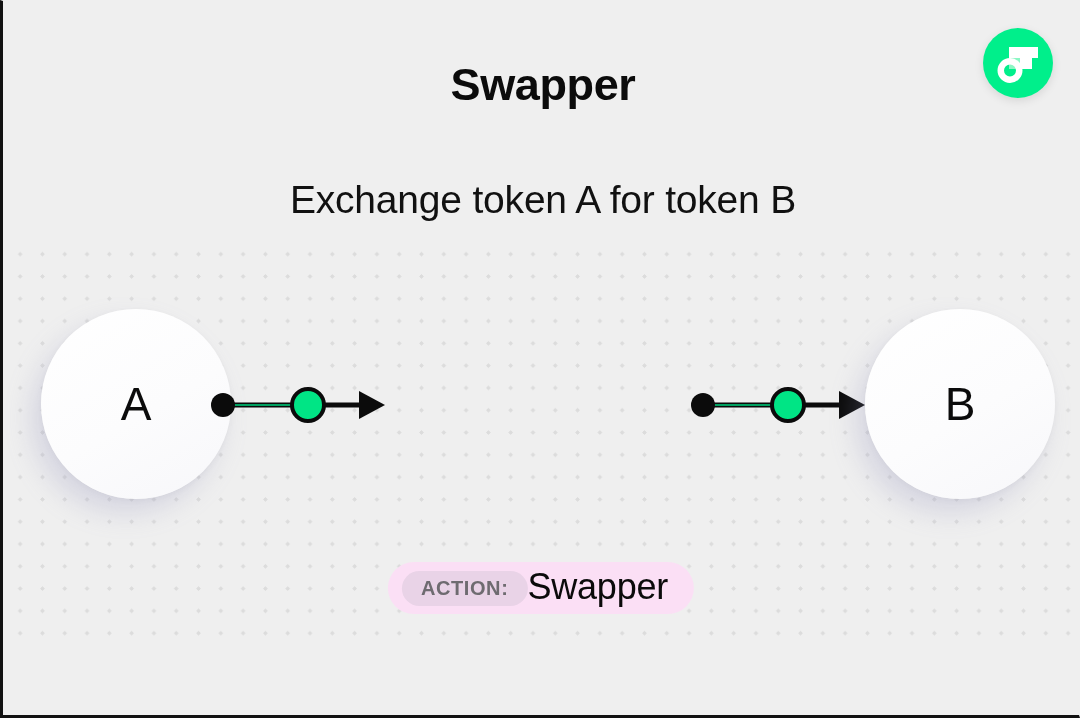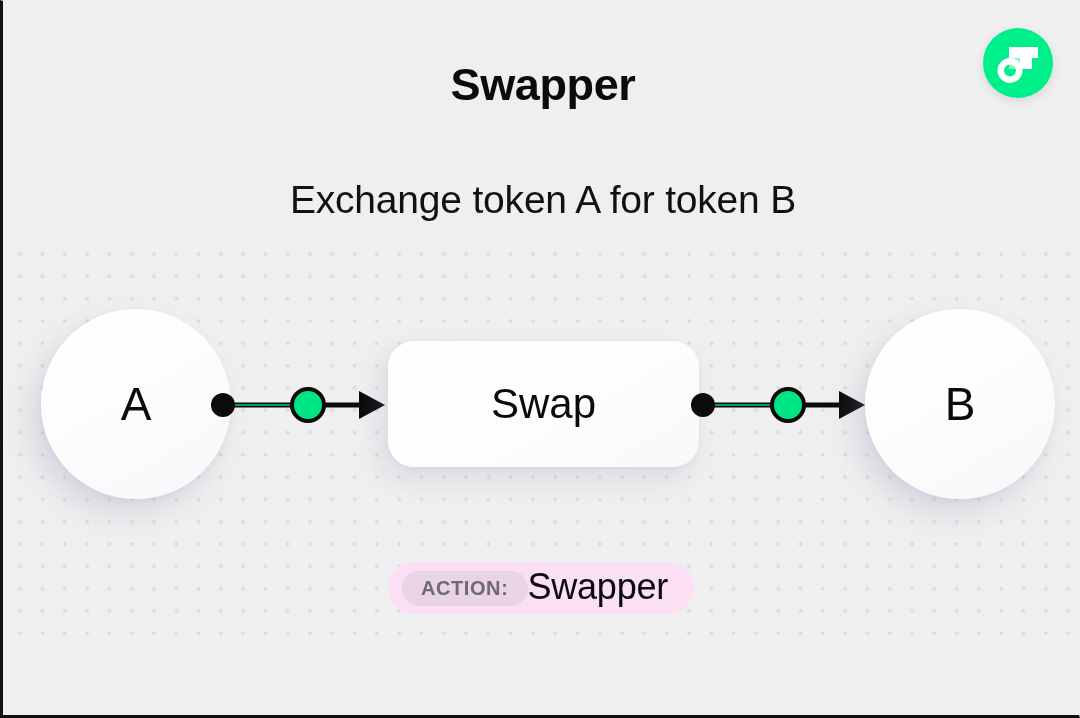--- a/index.html
+++ b/index.html
@@ -186,23 +186,20 @@
   <div class="connector" id="connector-left">
     <svg width="180" height="42" viewBox="0 0 180 42" aria-hidden="true">
       <line x1="14" y1="21" x2="152" y2="21" stroke="#0b0b0b" stroke-width="5"></line>
       <line x1="24" y1="21" x2="104" y2="21" stroke="#00a060" stroke-width="2"></line>
       <circle cx="14" cy="21" r="12" fill="#0b0b0b"></circle>
       <circle cx="99" cy="21" r="16" fill="#00e585" stroke="#0b0b0b" stroke-width="4"></circle>
       <path d="M150 7 L176 21 L150 35 Z" fill="#0b0b0b"></path>
     </svg>
   </div>
 
-  <div id="swap-box">
-    <span>Swap</span>
-  </div>
 
   <div class="connector" id="connector-right">
     <svg width="180" height="42" viewBox="0 0 180 42" aria-hidden="true">
       <line x1="14" y1="21" x2="152" y2="21" stroke="#0b0b0b" stroke-width="5"></line>
       <line x1="24" y1="21" x2="104" y2="21" stroke="#00a060" stroke-width="2"></line>
       <circle cx="14" cy="21" r="12" fill="#0b0b0b"></circle>
       <circle cx="99" cy="21" r="16" fill="#00e585" stroke="#0b0b0b" stroke-width="4"></circle>
       <path d="M150 7 L176 21 L150 35 Z" fill="#0b0b0b"></path>
     </svg>
   </div>

